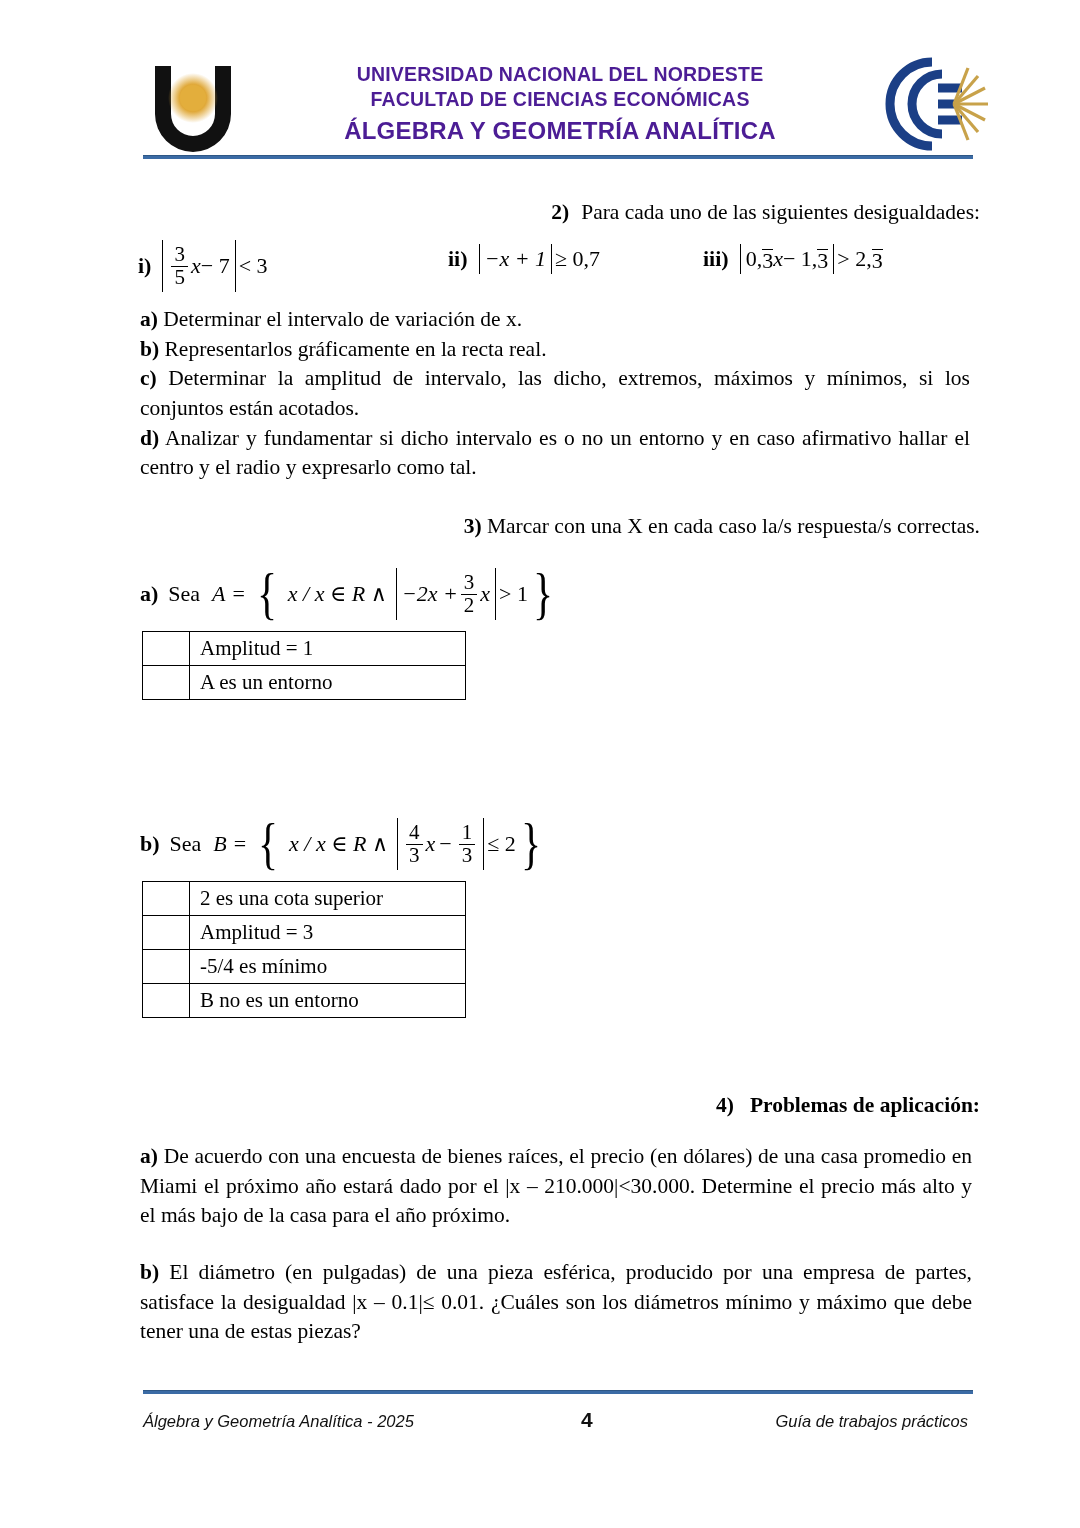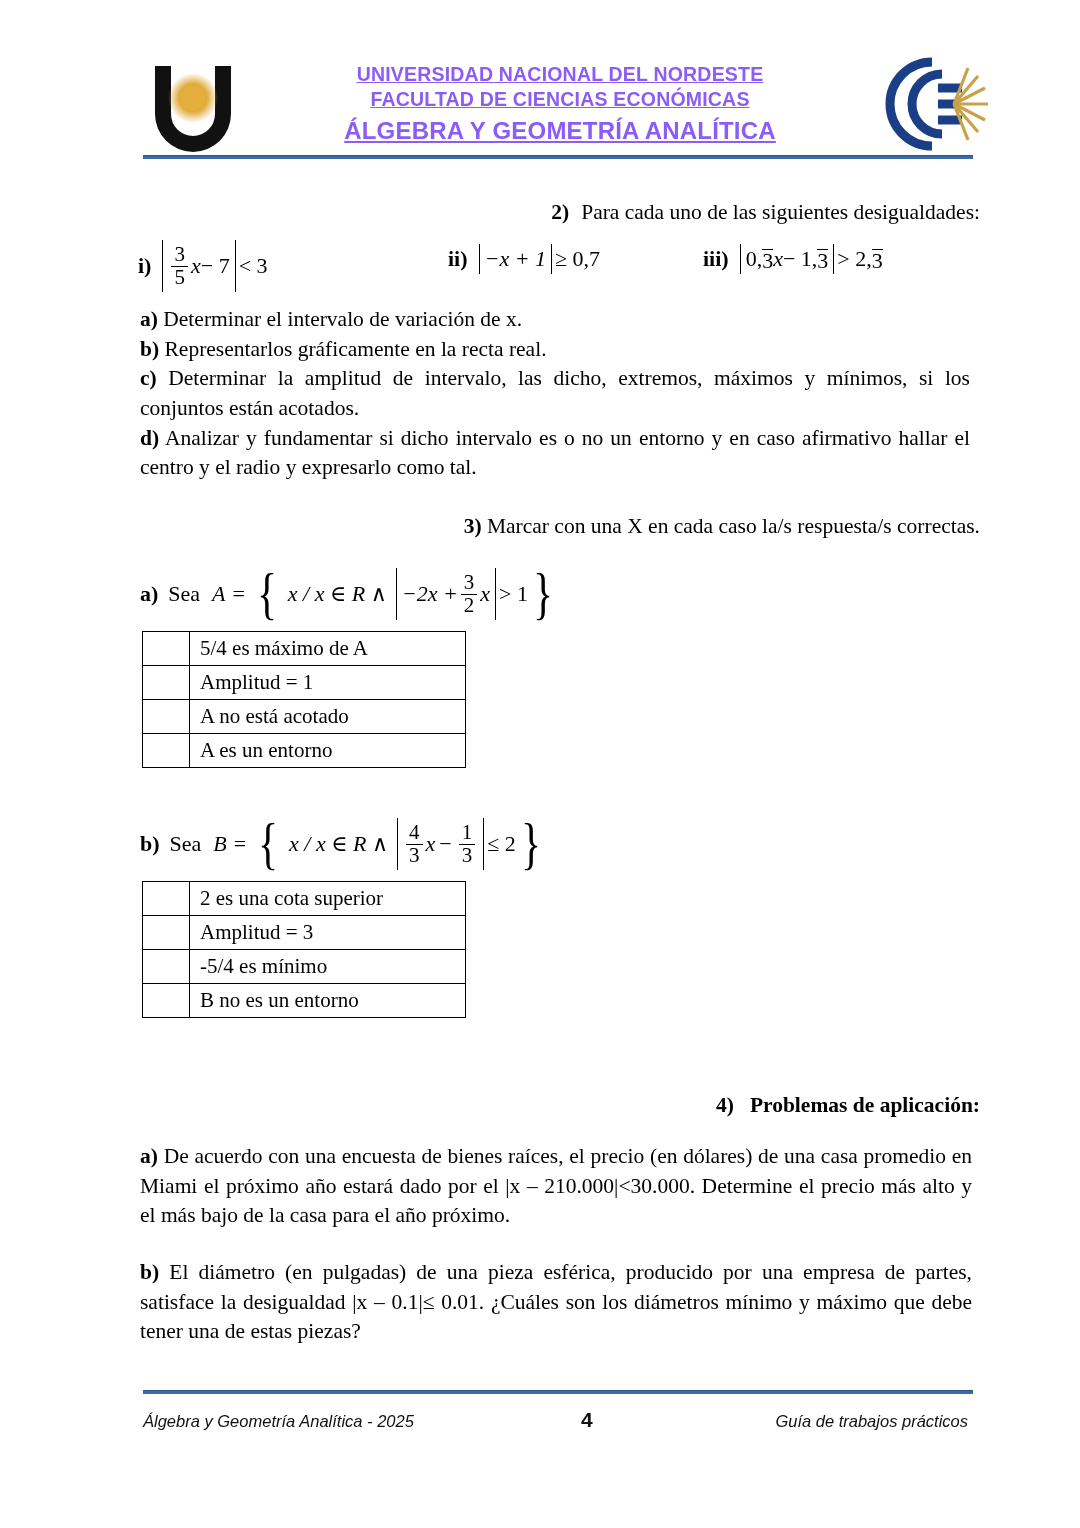--- a/index.html
+++ b/index.html
@@ -38,23 +38,22 @@
     height: 104px;
   }
   .header-titles {
     position: absolute;
     left: 250px;
     top: 62px;
     width: 620px;
     text-align: center;
     font-family: "Liberation Sans", "DejaVu Sans", sans-serif;
     font-weight: bold;
-    color: #8b5cf6;
+    color: #4c1d95;
     line-height: 1.30;
-    text-decoration: underline;
   }
   .ht1 { font-size: 19.5px; letter-spacing: 0.2px; }
   .ht2 { font-size: 19.5px; letter-spacing: 0.2px; }
   .ht3 { font-size: 24px; letter-spacing: 0.2px; margin-top: 2px; }
 
   .rule-top {
     position: absolute;
     left: 143px;
     top: 155px;
     width: 830px;
@@ -356,31 +355,23 @@
         <span class="de">2</span>
       </span>
       <span class="it">x</span>
     </span>
     <span>&gt; 1</span>
     <span class="brace">}</span>
   </div>
 
   <table class="anstable tableA">
     <tbody>
-        <tr>
-      <td class="chk"></td>
-      <td class="lbl">5/4 es máximo de A</td>
-    </tr>
     <tr>
       <td class="chk"></td>
       <td class="lbl">Amplitud = 1</td>
-    </tr>
-    <tr>
-      <td class="chk"></td>
-      <td class="lbl">A no está acotado</td>
     </tr>
     <tr>
       <td class="chk"></td>
       <td class="lbl">A es un entorno</td>
     </tr>
   </tbody>
     </table>
 
   <div class="setdef setB">
     <span class="lead">b)</span>

